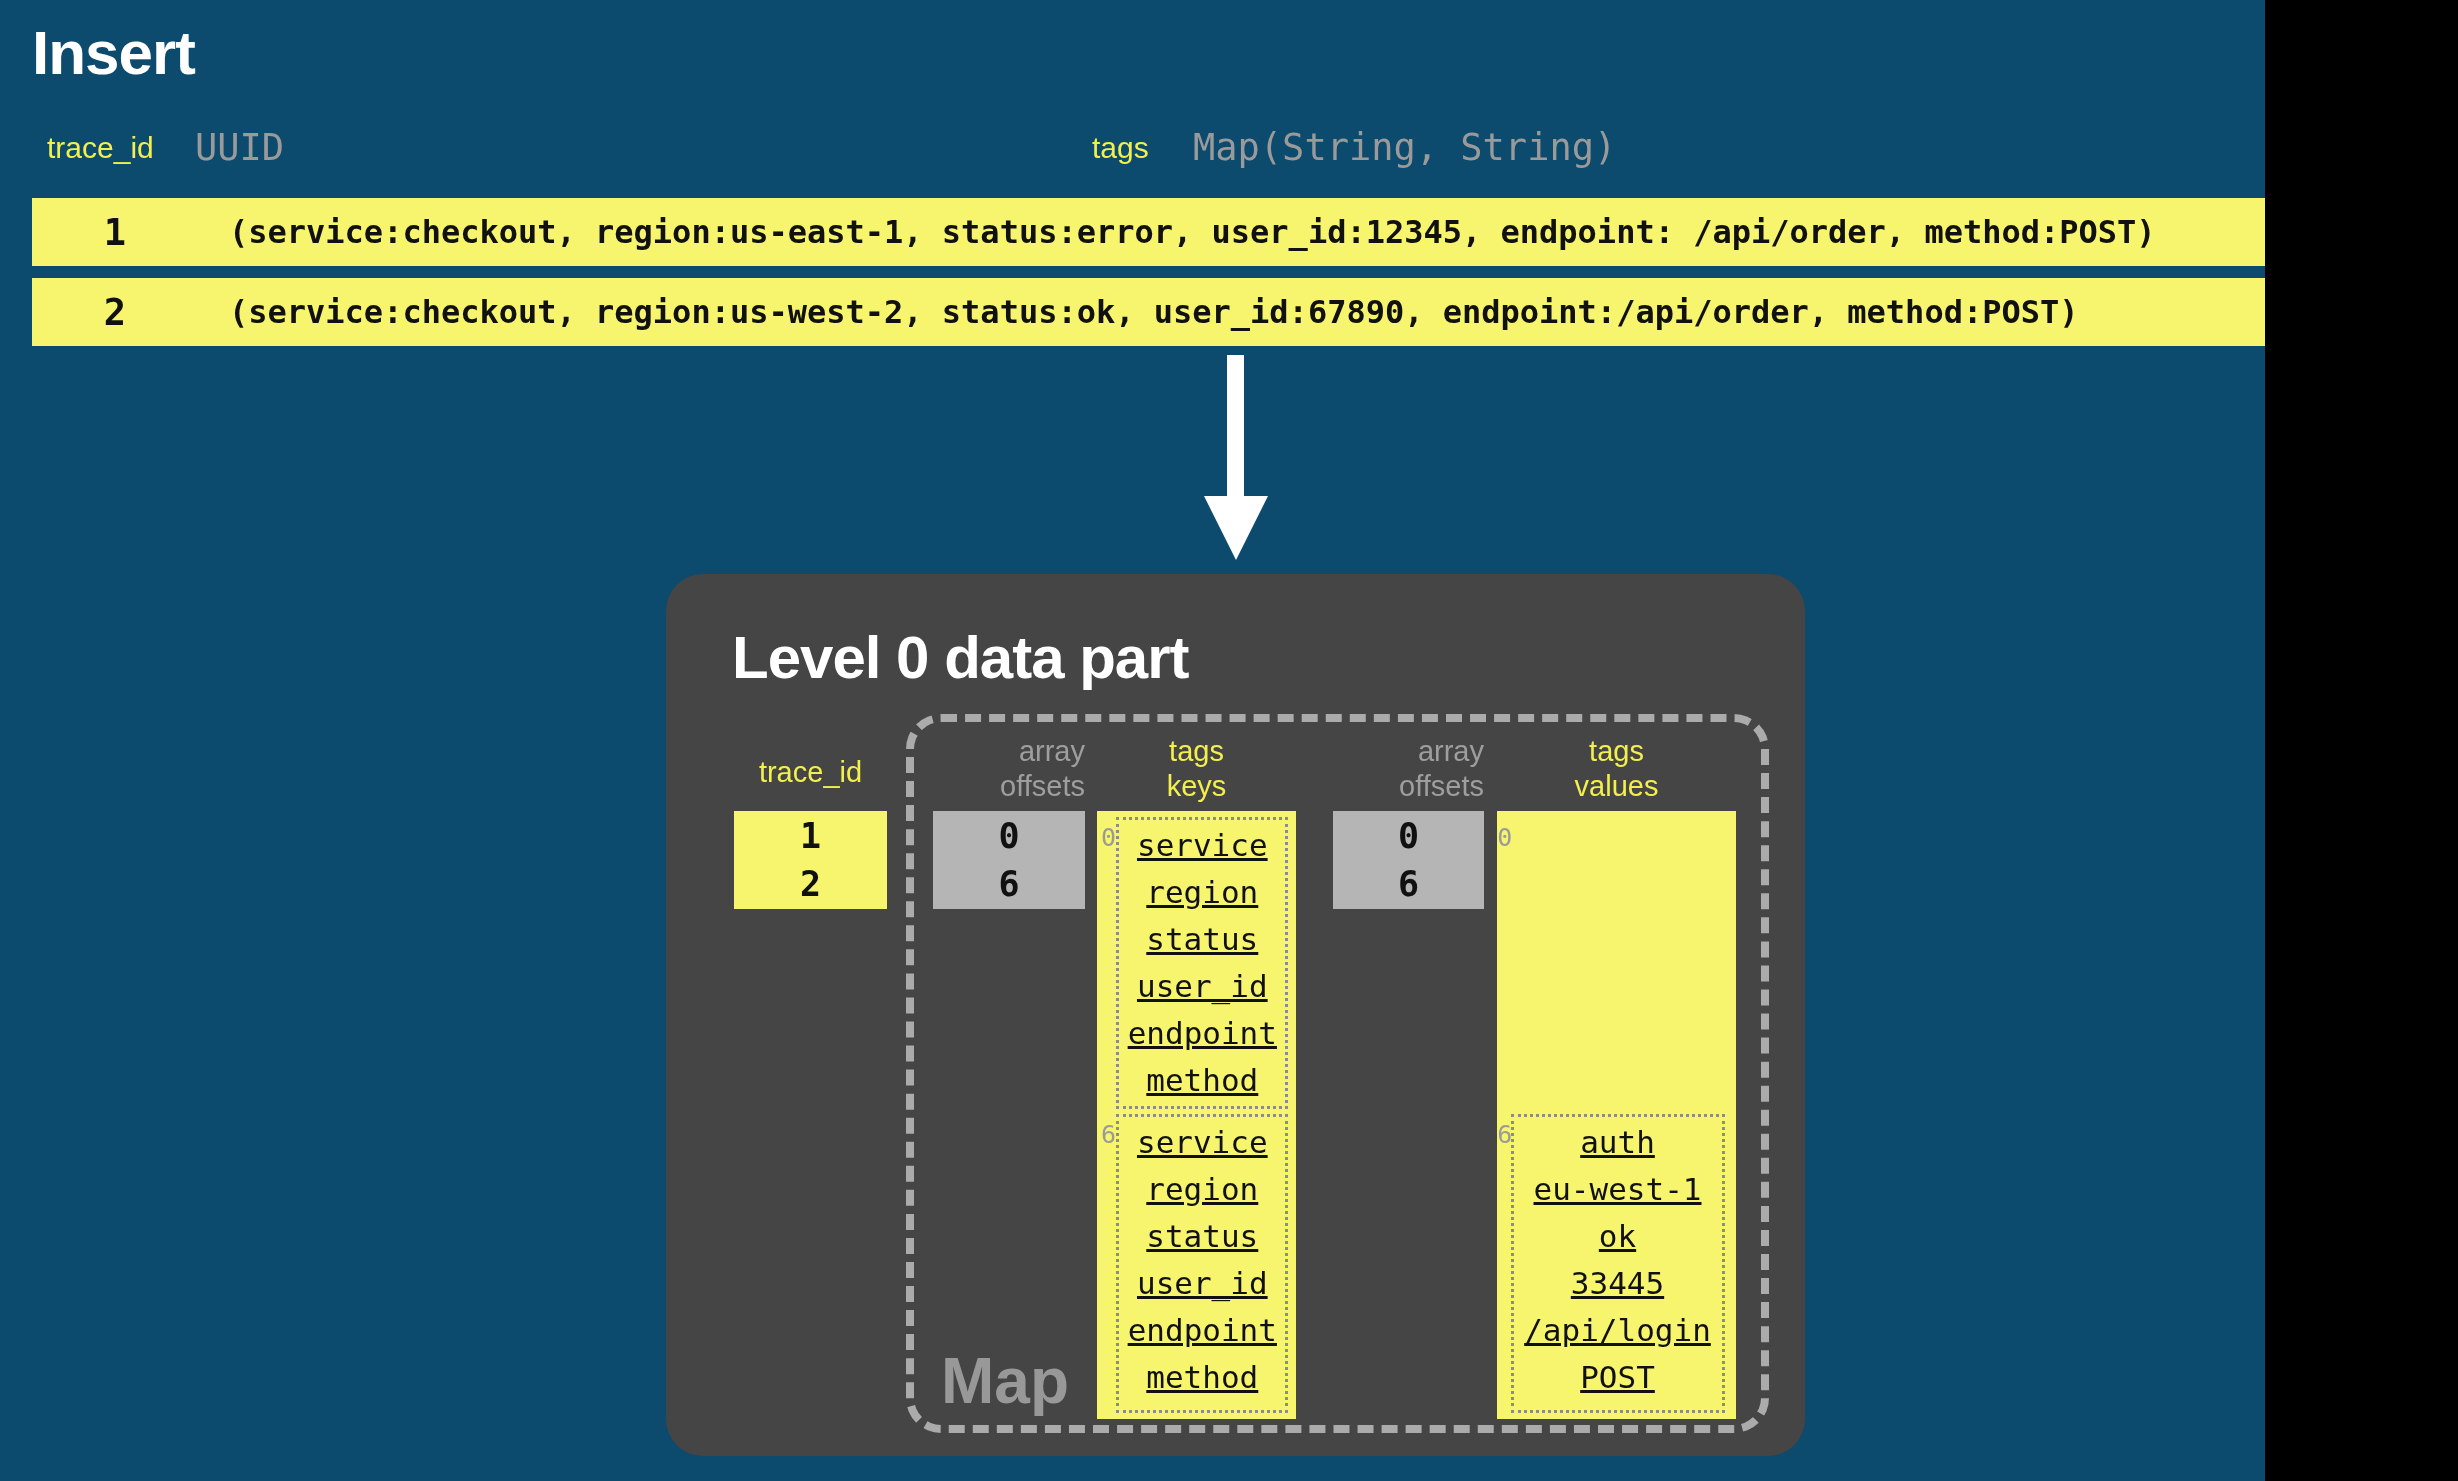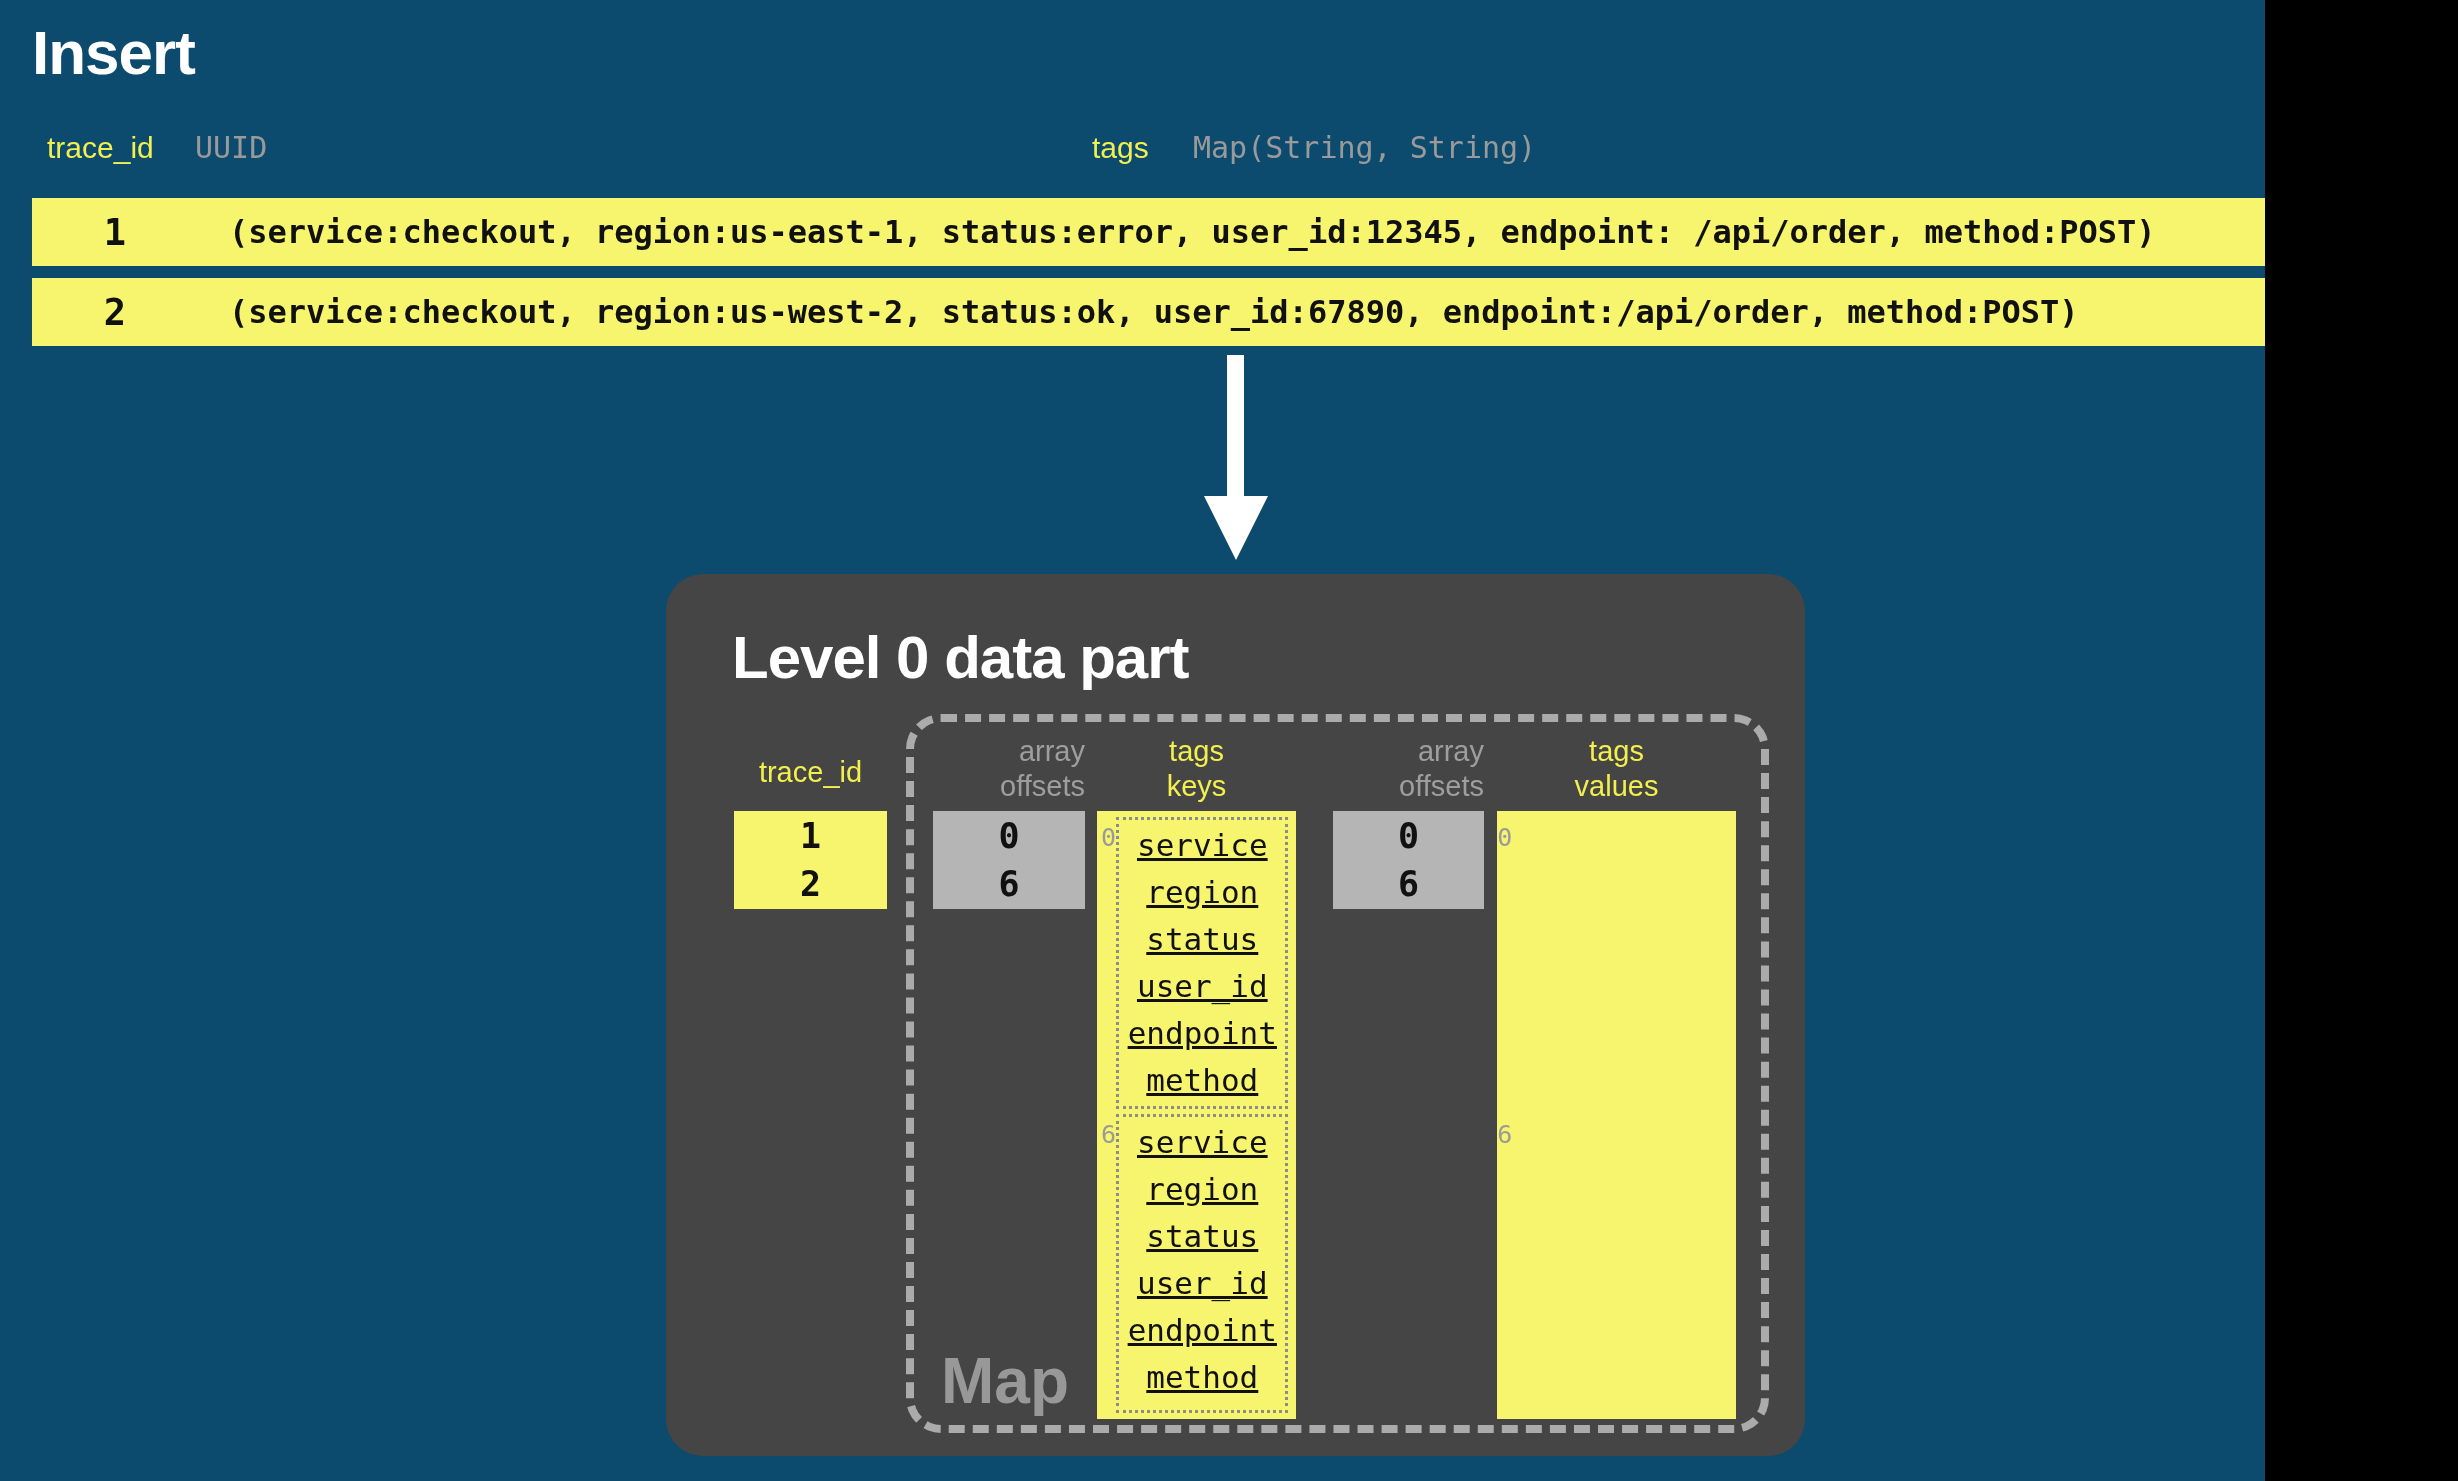--- a/index.html
+++ b/index.html
@@ -9,21 +9,21 @@
   }
   .mono{font-family:"DejaVu Sans Mono","Liberation Mono",monospace;}
 
   
   .insert-title{
     position:absolute;left:32px;top:17.4px;
     color:#fff;font-size:62px;font-weight:bold;letter-spacing:-1px;
   }
   .hdr-item{position:absolute;top:127px;height:41px;line-height:41px;white-space:nowrap;}
   .hdr-name{color:#F2EF4E;font-size:30px;}
-  .hdr-type{color:#9A9A9A;font-size:30px;}
+  .hdr-type{color:#9A9A9A;font-size:37px;}
 
   .insert-row{
     position:absolute;left:32px;width:2407px;height:68px;
     background:#F7F56E;display:flex;align-items:center;
   }
   .row-1{top:198px;}
   .row-2{top:278px;}
   .row-num{
     width:166px;text-align:center;flex:0 0 auto;
     color:#111;font-size:37px;font-weight:bold;
@@ -181,16 +181,24 @@
   </div>
 
   <div class="num-box gray box-offsets-values mono">
     <div>0</div>
     <div>6</div>
   </div>
 
   <div class="tall-box box-values">
     <span class="offset-marker marker-0 mono">0</span>
     <span class="offset-marker marker-1 mono">6</span>
+    <div class="group group-1 mono">
+      <div>auth</div>
+      <div>eu-west-1</div>
+      <div>ok</div>
+      <div>33445</div>
+      <div>/api/login</div>
+      <div>POST</div>
+    </div>
   </div>
 
 </div>
 
 
 </body></html>

